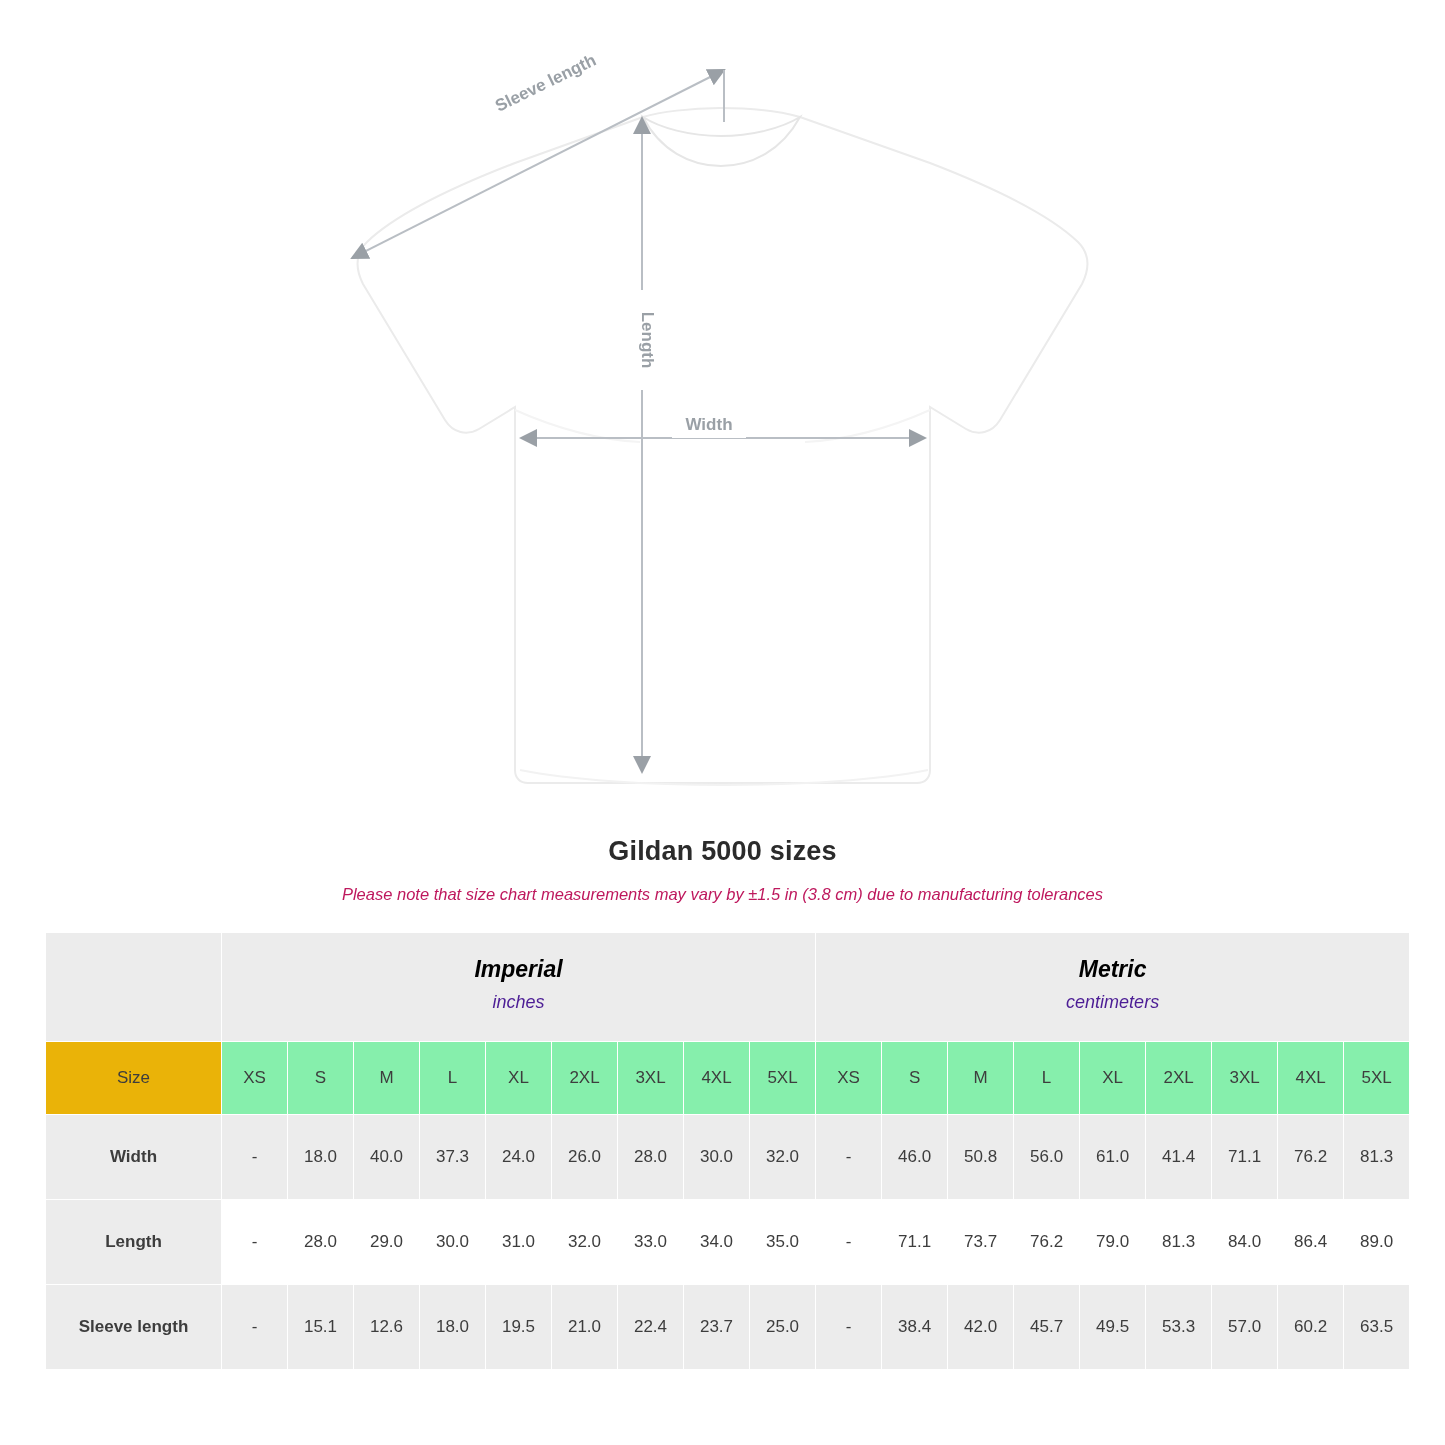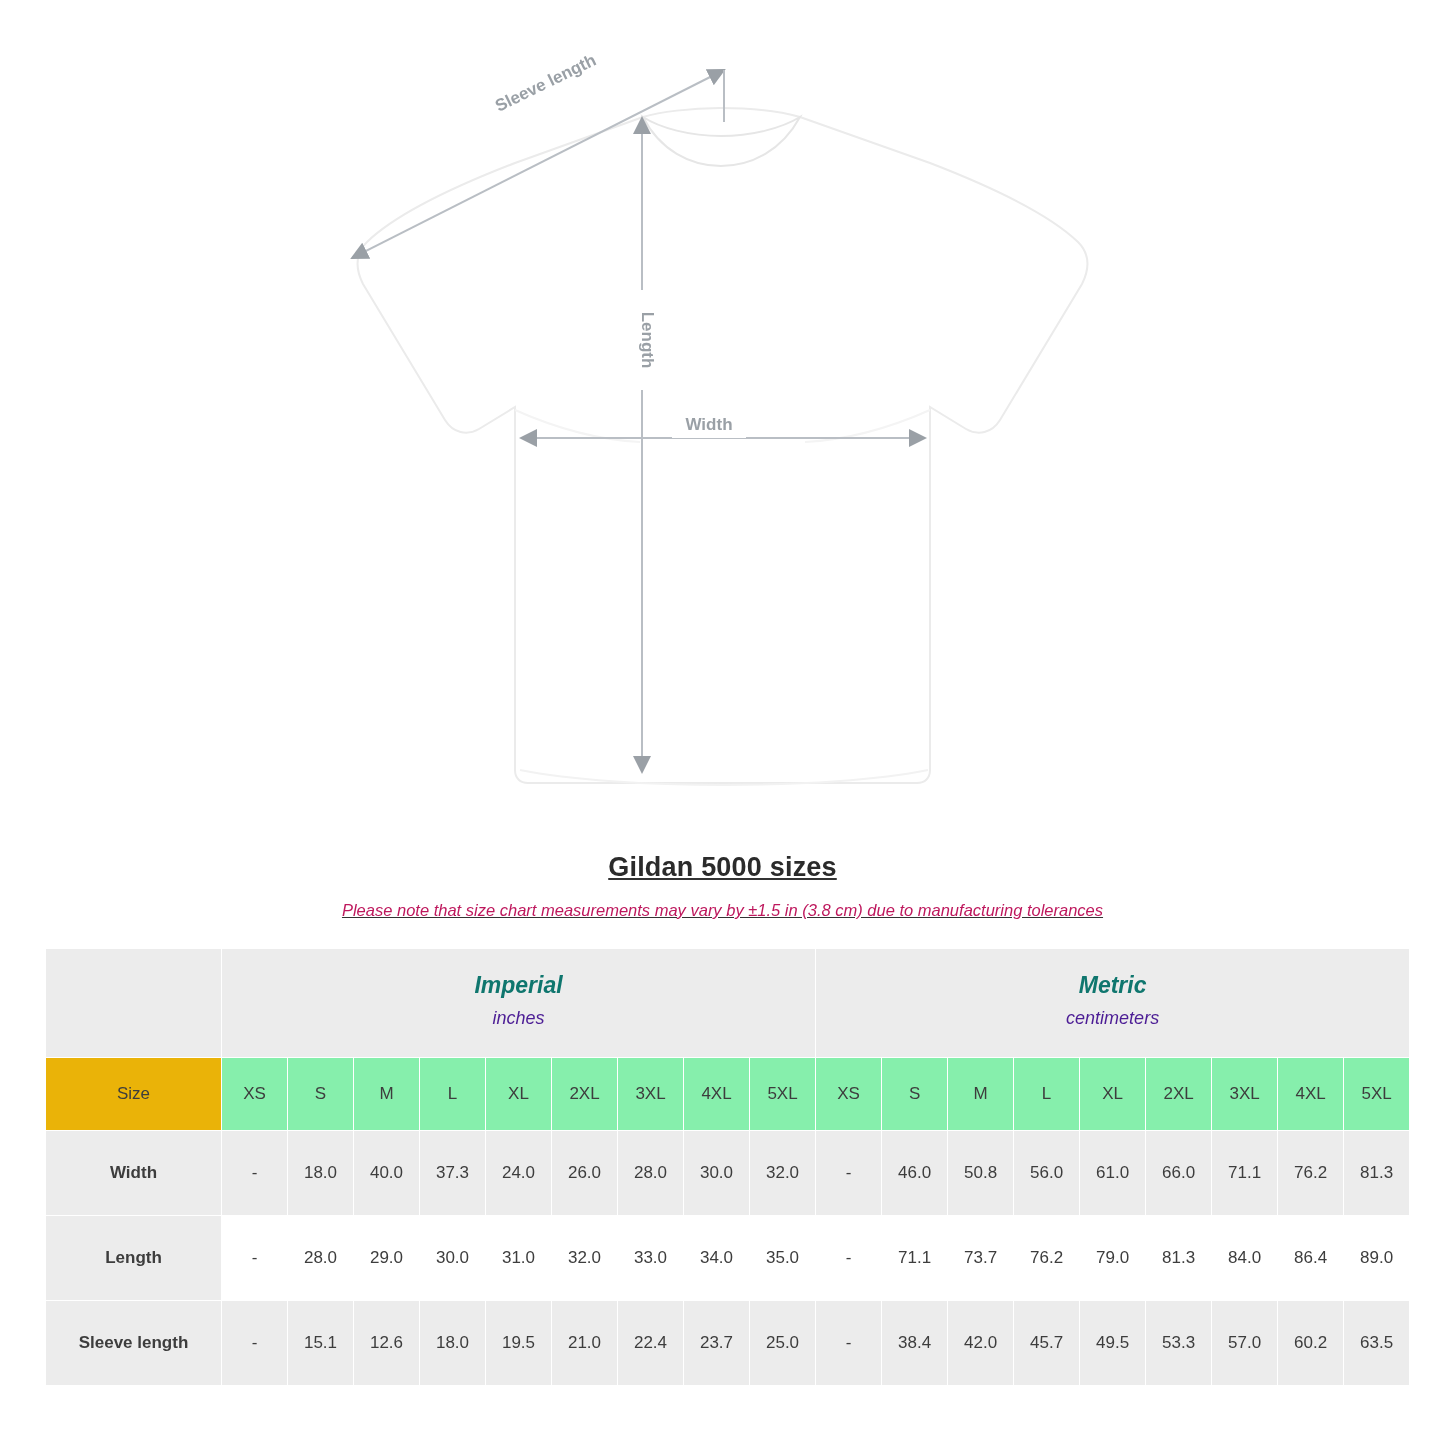--- a/index.html
+++ b/index.html
@@ -26,22 +26,21 @@
     width: 1445px;
     height: 830px;
   }
   .illustration svg {
     display: block;
   }
 
   
   .title-block {
     text-align: center;
-    margin-top: 22px;
-    text-decoration: underline;
+    margin-top: 6px;
   }
   .chart-title {
     font-size: 27px;
     font-weight: bold;
     color: #2b2b2b;
     letter-spacing: 0.2px;
   }
   .chart-note {
     font-size: 16.5px;
     font-style: italic;
@@ -69,21 +68,21 @@
   }
   .unit-head {
     height: 108px;
     background: #ececec;
     vertical-align: middle;
   }
   .unit-head .unit-name {
     font-size: 23px;
     font-style: italic;
     font-weight: bold;
-    color: #0f766e;
+    color: #000000;
     line-height: 1.35;
   }
   .unit-head .unit-sub {
     font-size: 18px;
     font-style: italic;
     color: #4c1d95;
     line-height: 1.9;
   }
   .head-row td {
     height: 72px;
@@ -248,21 +247,21 @@
             <td>24.0</td>
             <td>26.0</td>
             <td>28.0</td>
             <td>30.0</td>
             <td>32.0</td>
             <td>-</td>
             <td>46.0</td>
             <td>50.8</td>
             <td>56.0</td>
             <td>61.0</td>
-            <td>66.0</td>
+            <td>41.4</td>
             <td>71.1</td>
             <td>76.2</td>
             <td>81.3</td>
           </tr>
           <tr class="data-row">
             <td class="rowlabel">Length</td>
             <td>-</td>
             <td>28.0</td>
             <td>29.0</td>
             <td>30.0</td>

